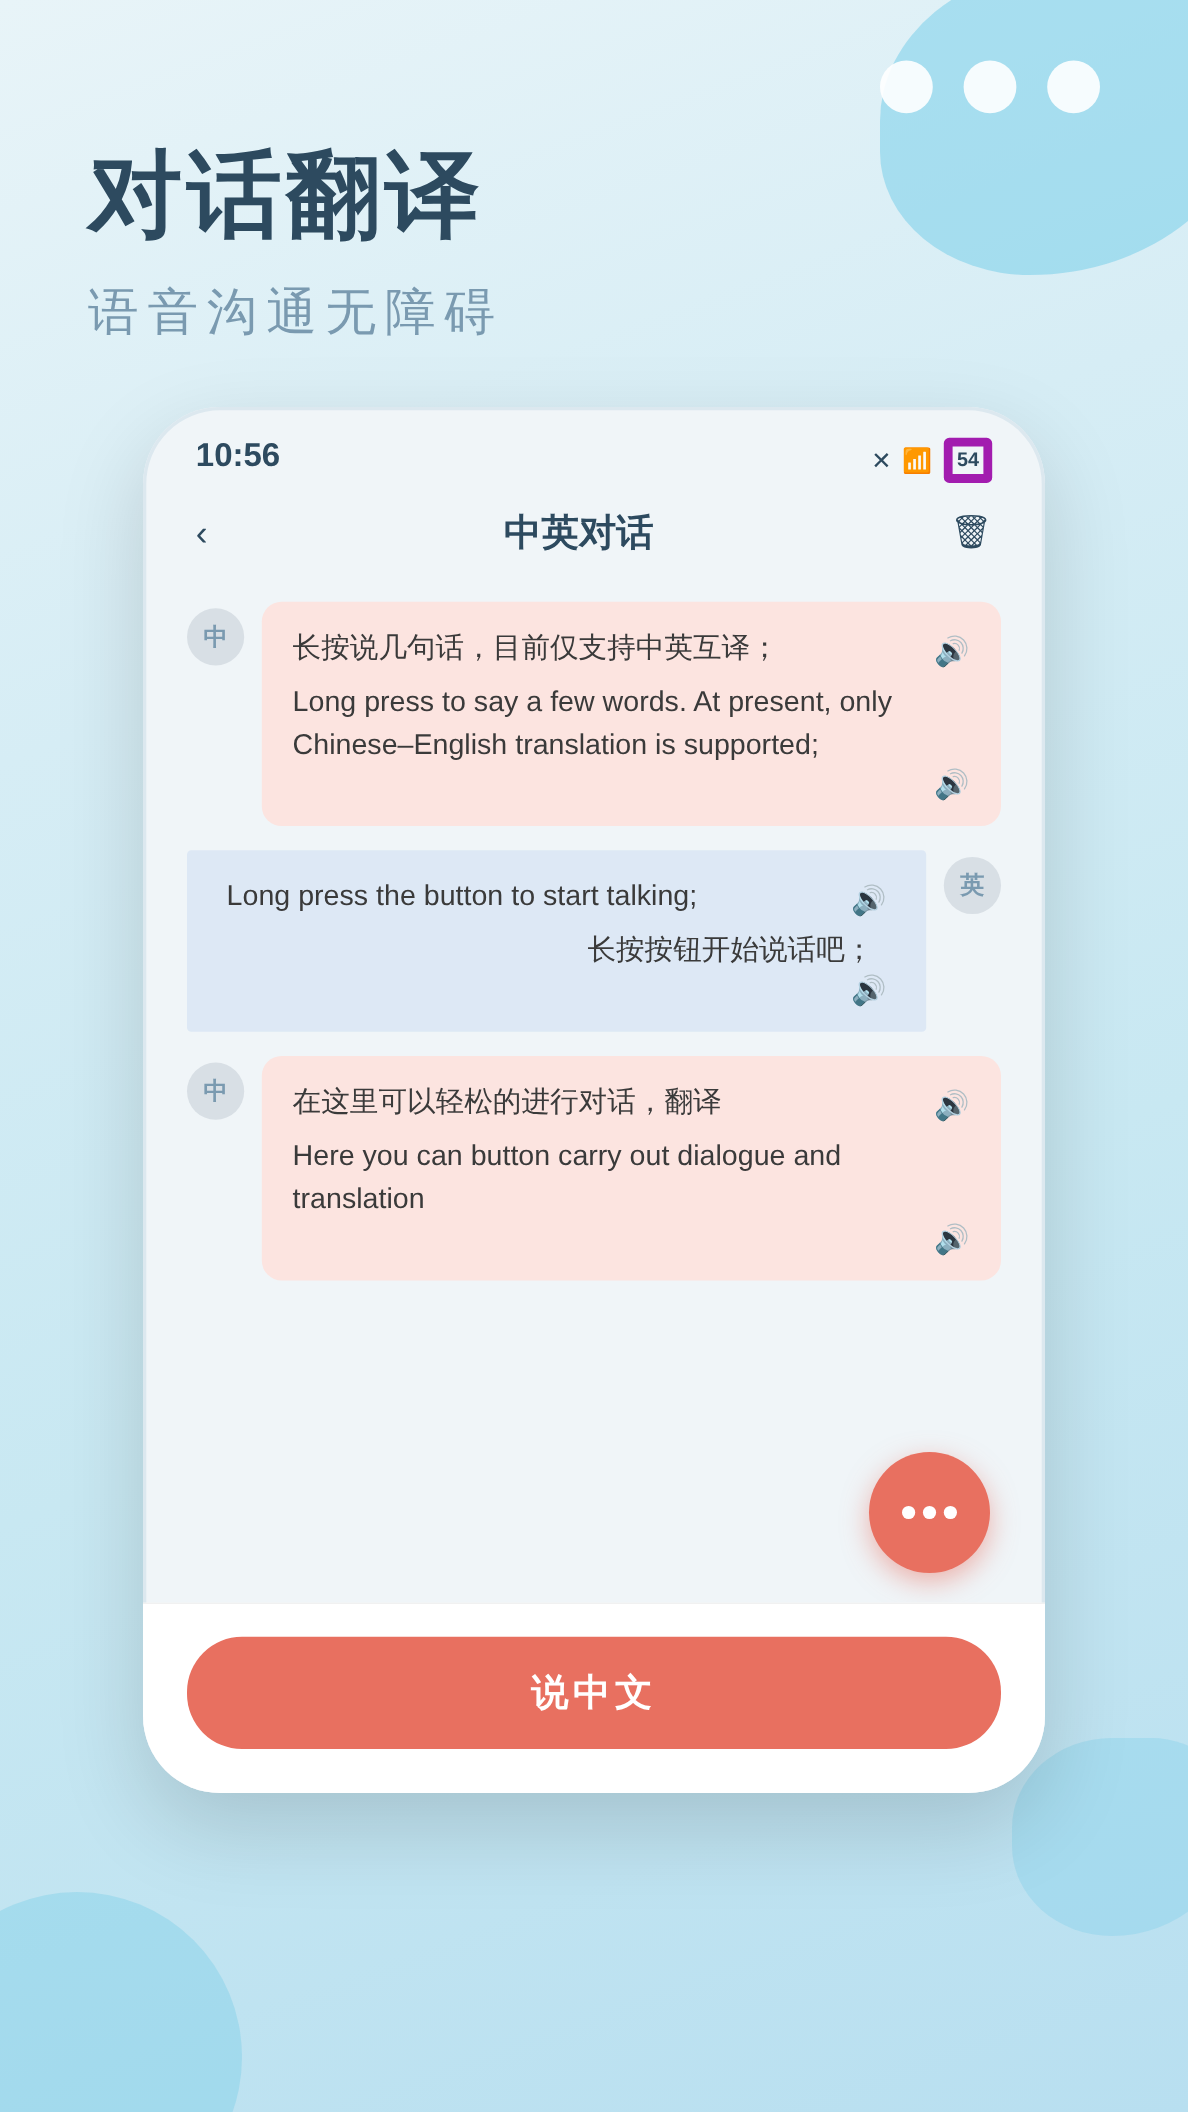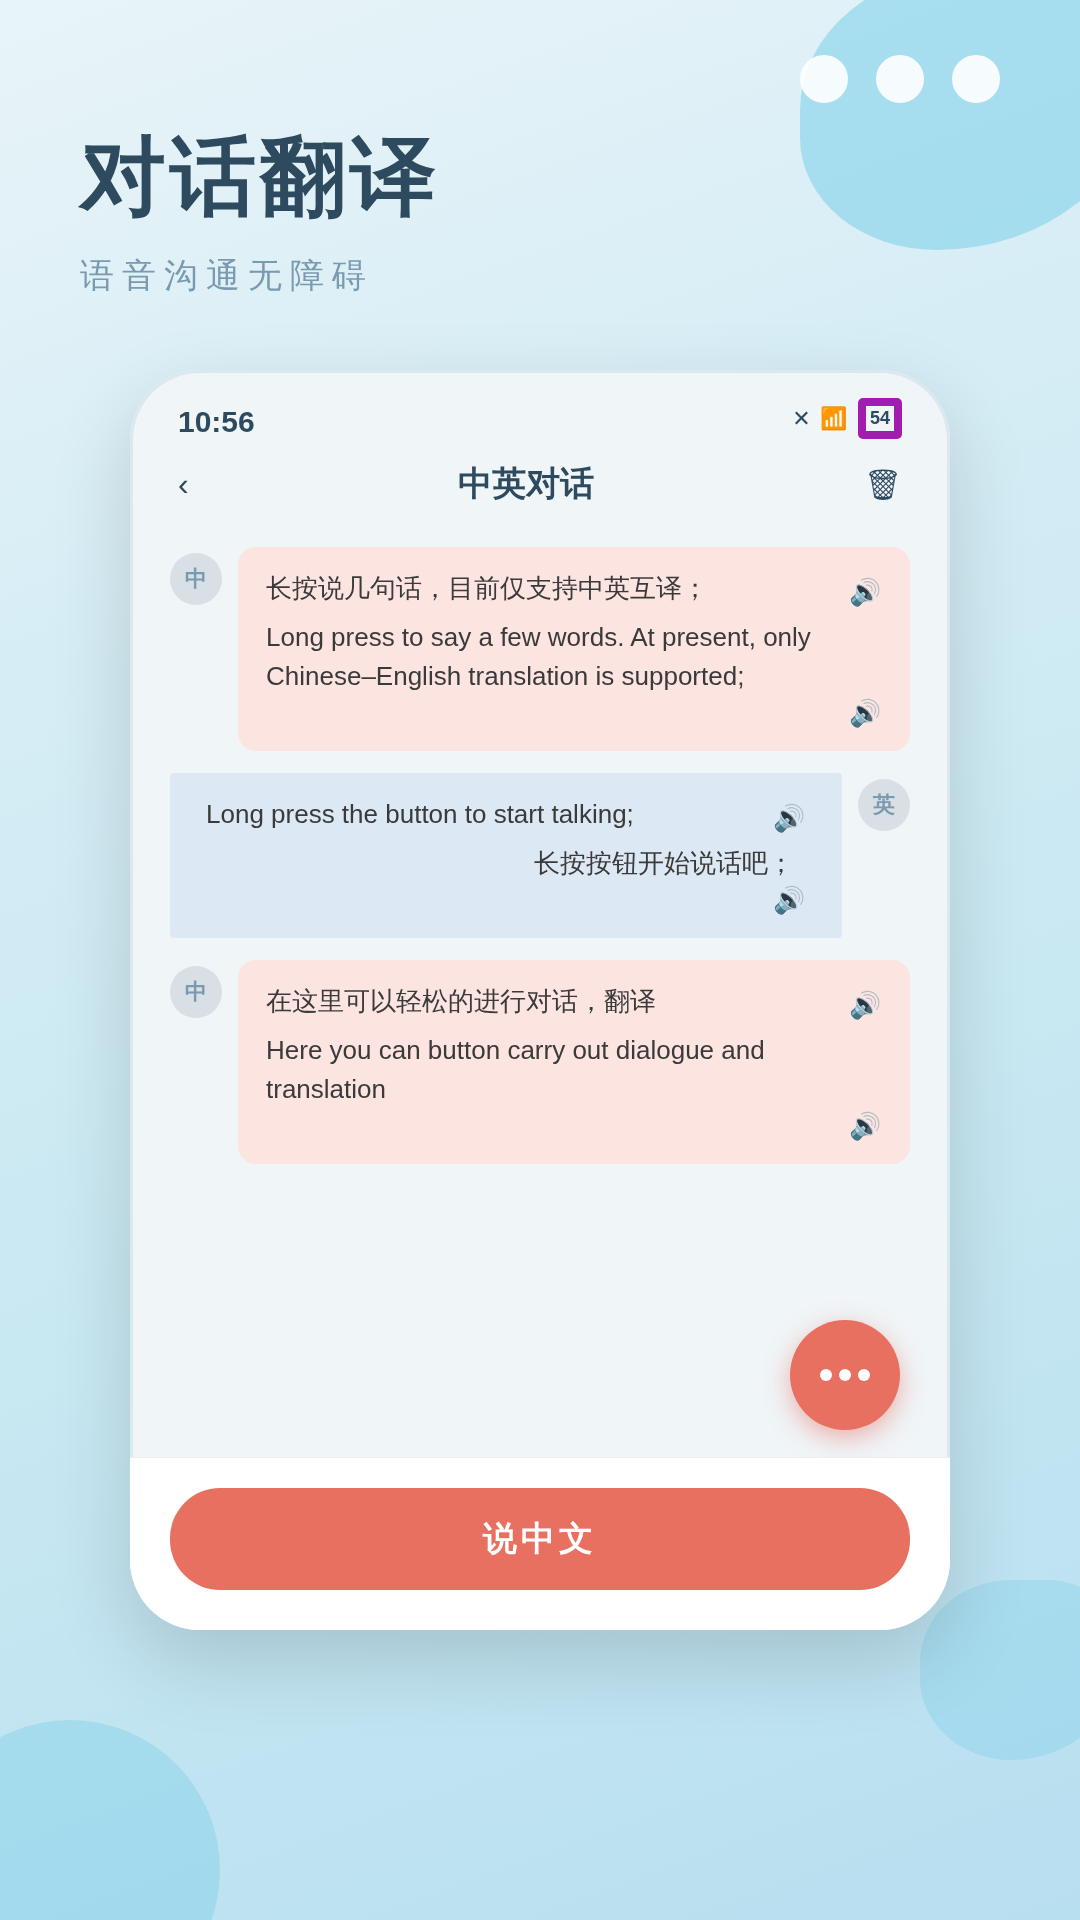--- a/index.html
+++ b/index.html
@@ -38,31 +38,30 @@
       background: white;
       border-radius: 50%;
       opacity: 0.9;
     }
 
     
     .hero-section {
       position: absolute;
       top: 130px;
       left: 80px;
-      font-family: Liberation Serif, serif;
     }
     .hero-title {
       font-size: 86px;
       font-weight: 900;
       color: #2d4a5f;
       letter-spacing: 4px;
       line-height: 1.1;
     }
     .hero-subtitle {
-      font-size: 34px;
+      font-size: 46px;
       font-weight: 400;
       color: #7a9ab0;
       margin-top: 28px;
       letter-spacing: 8px;
     }
 
     
     .phone-mockup {
       position: absolute;
       top: 370px;
@@ -73,21 +72,21 @@
       background: #f0f5f8;
       border-radius: 70px;
       box-shadow: 0 30px 80px rgba(0,0,0,0.15), inset 0 0 0 3px #dce8ef;
       overflow: hidden;
     }
 
     
     .status-bar {
       display: flex;
       justify-content: space-between;
-      align-items: flex-end;
+      align-items: flex-start;
       padding: 28px 48px 12px;
     }
     .status-time {
       font-size: 30px;
       font-weight: 600;
       color: #2d4a5f;
     }
     .status-icons {
       display: flex;
       align-items: center;

